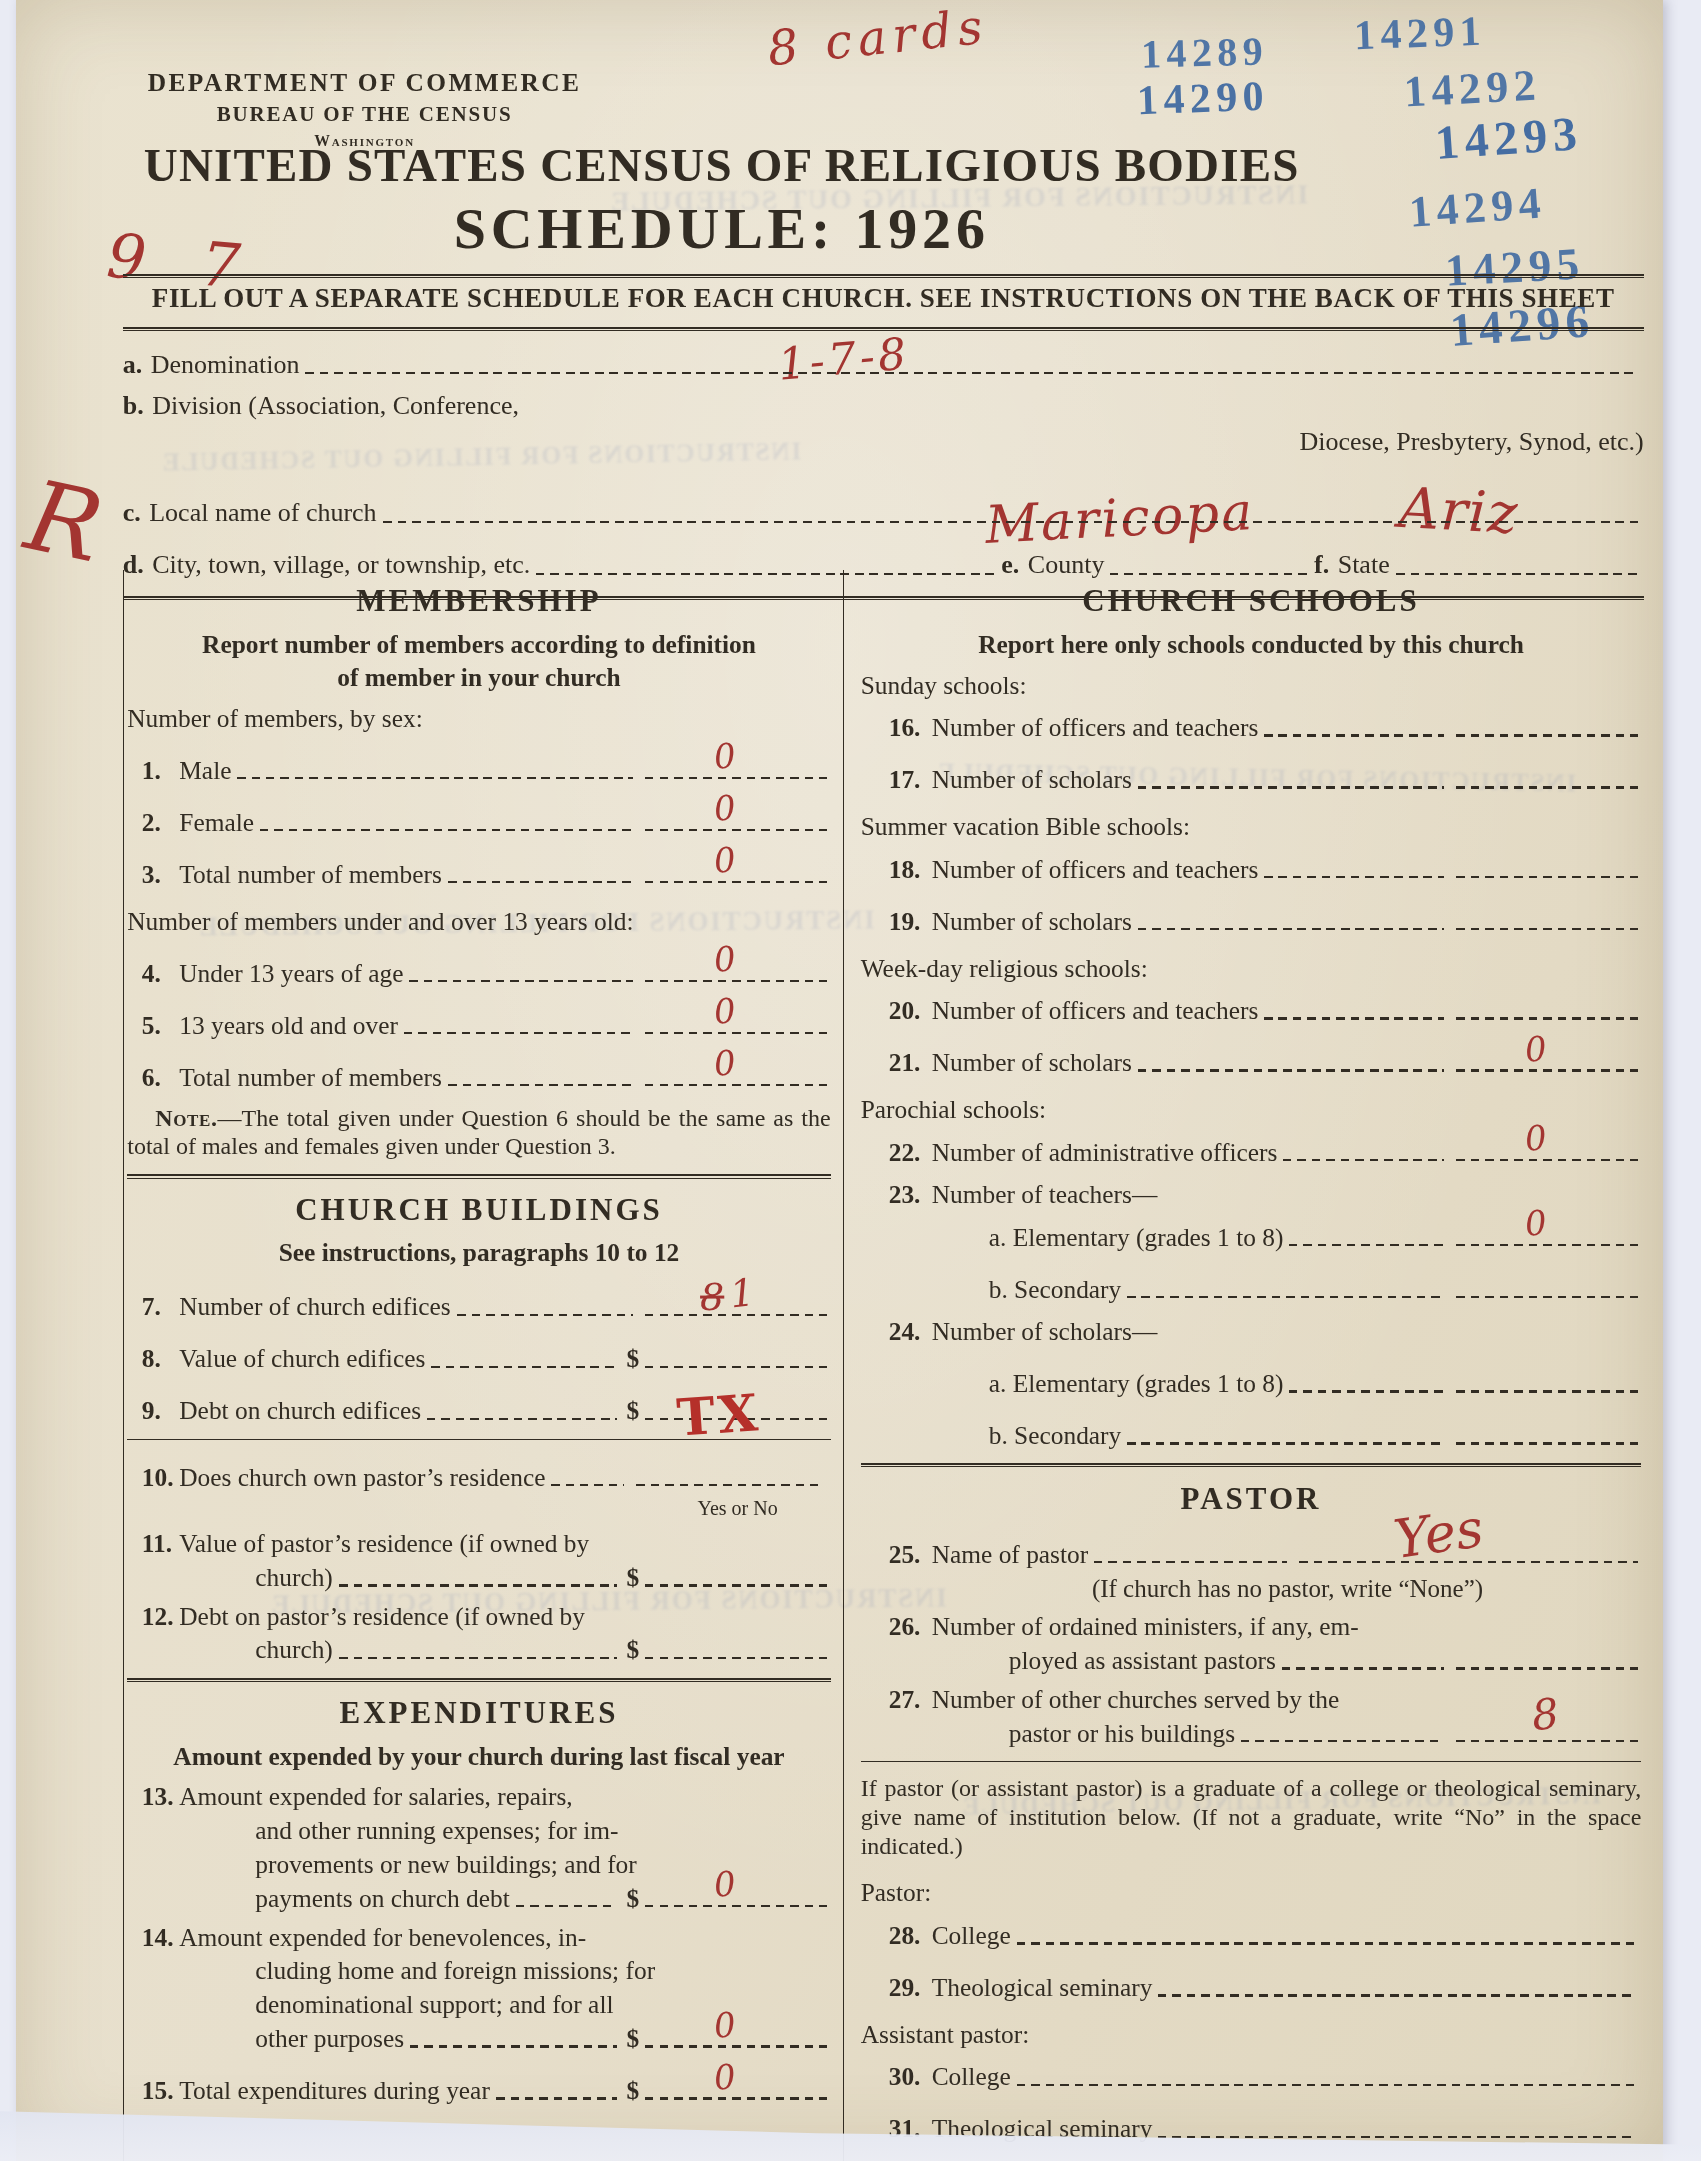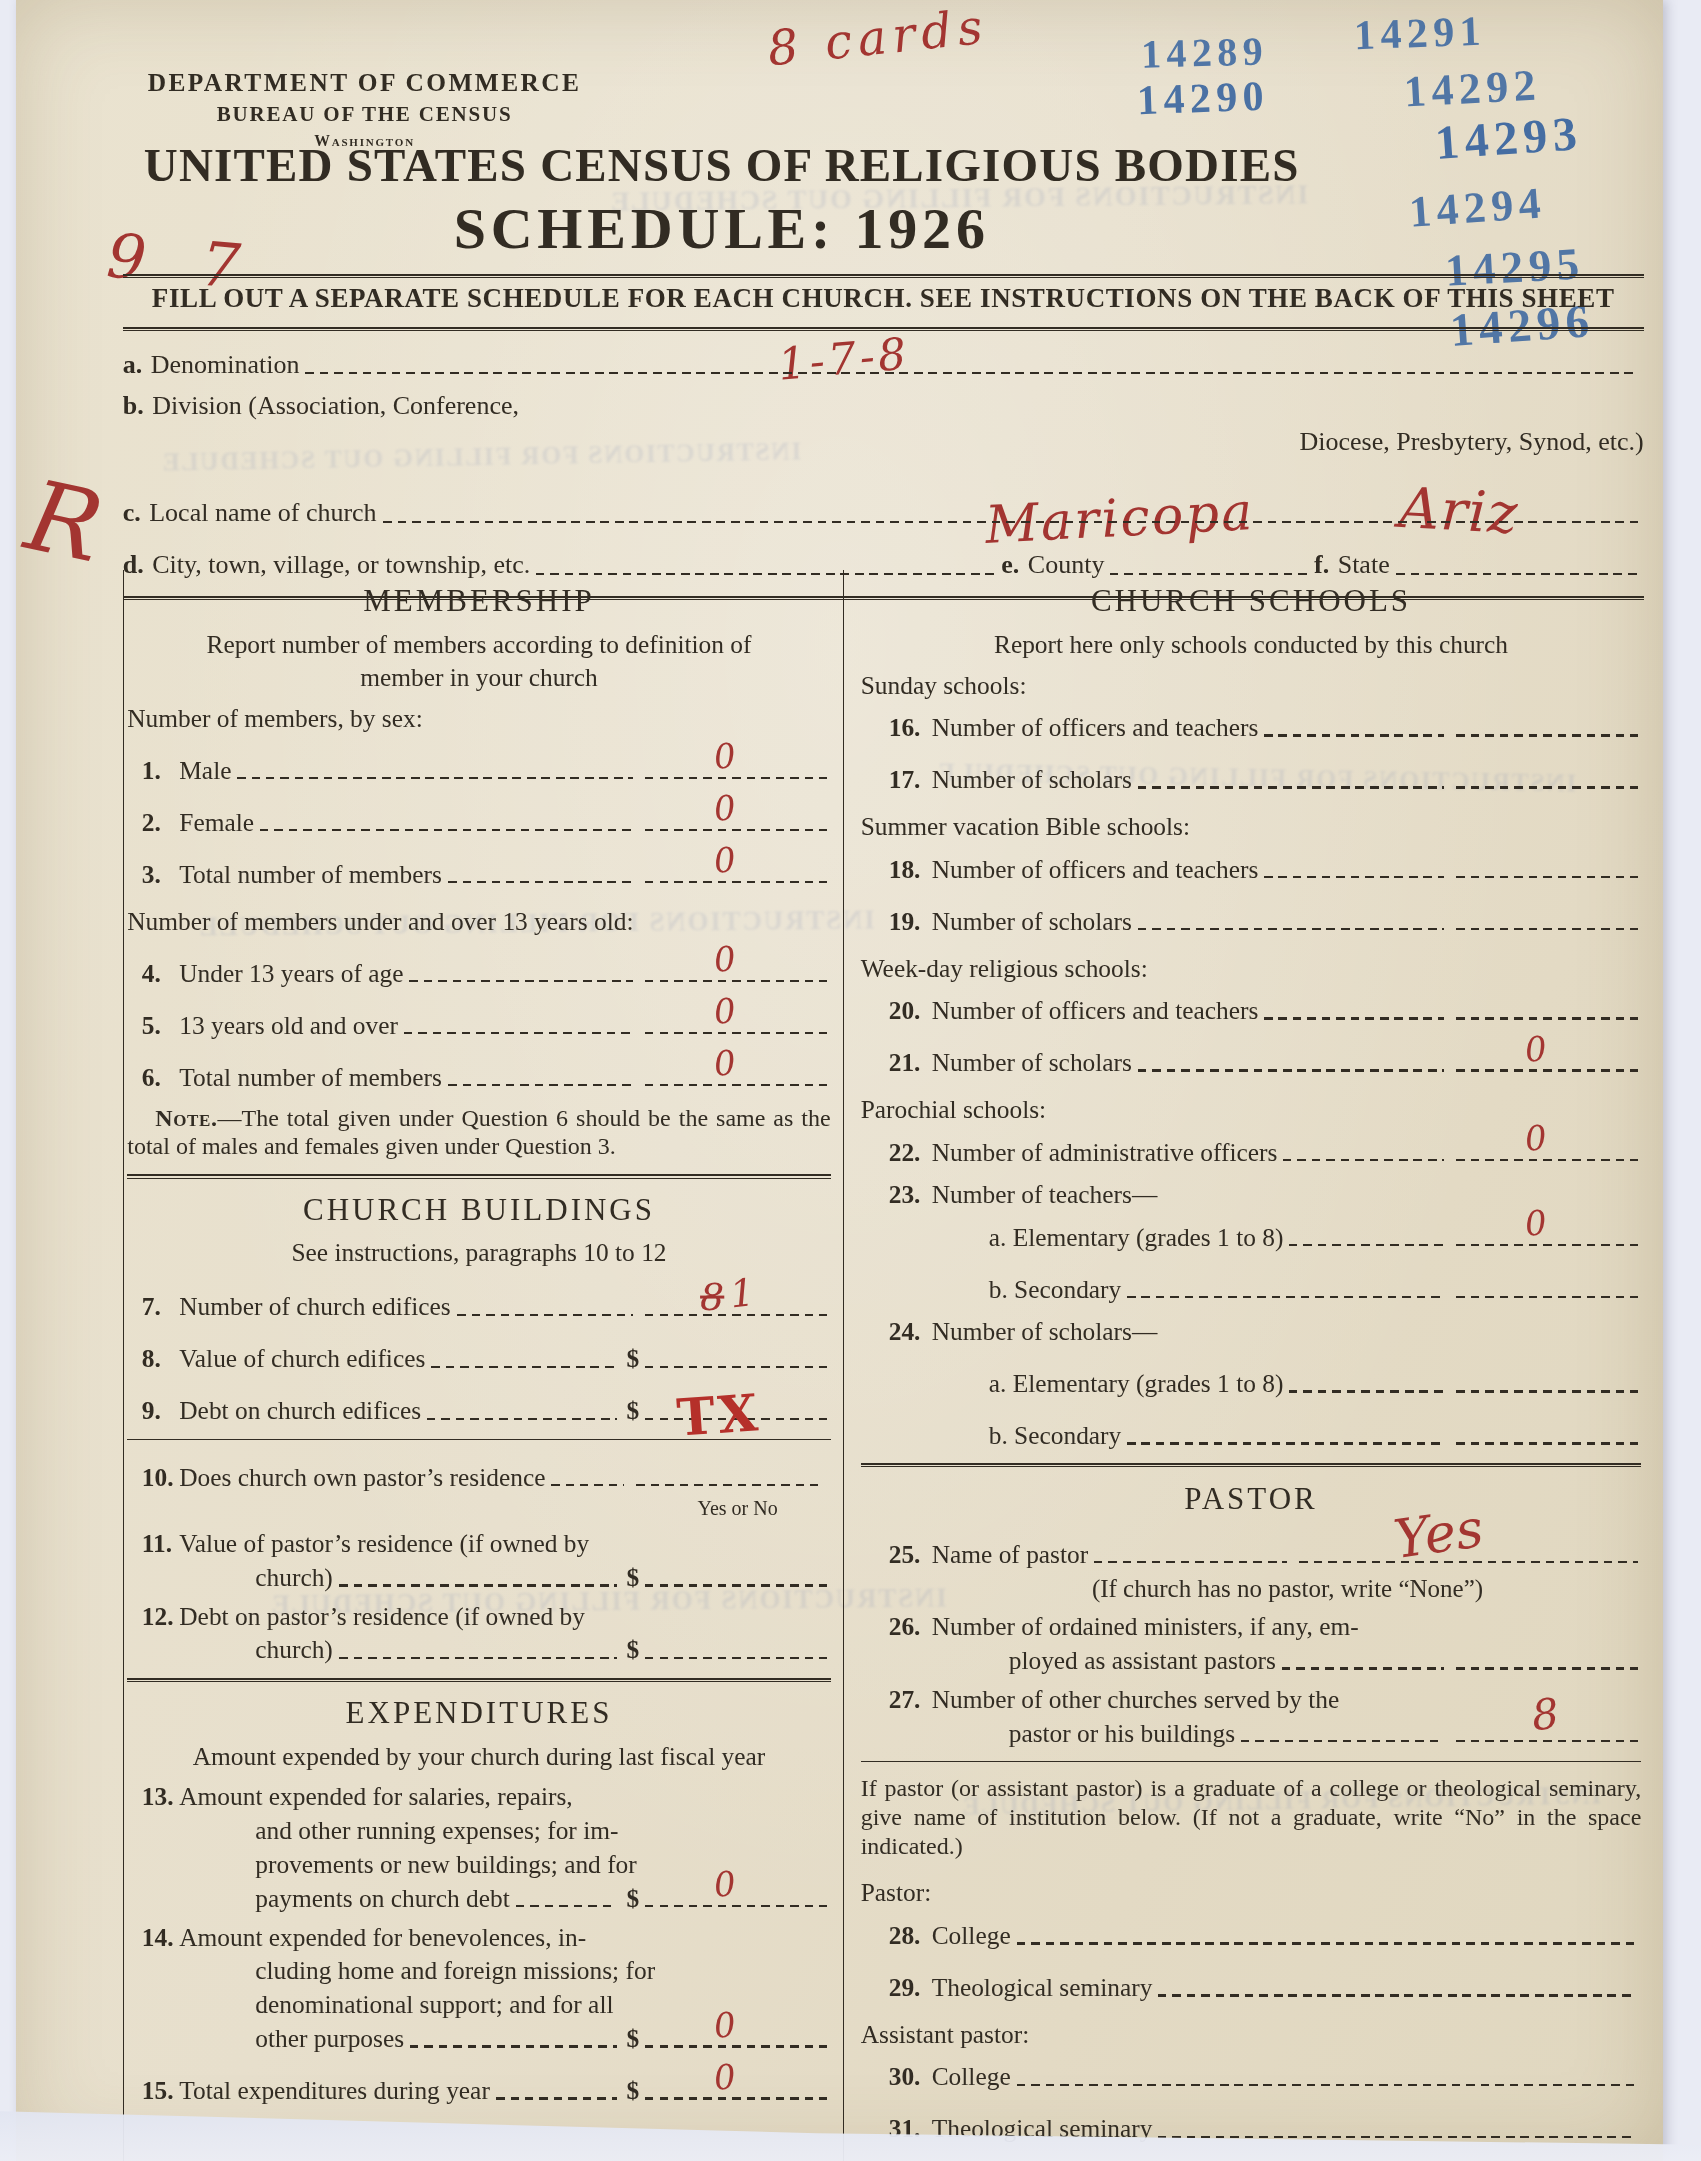--- a/index.html
+++ b/index.html
@@ -75,22 +75,22 @@
   .lead{flex:1 1 15.7px;height:2.4px;margin:0 6px 5.4px 6px;
         background:repeating-linear-gradient(90deg,var(--ink) 0 8.5px,transparent 8.5px 14.5px);}
   .ans{flex:0 0 182px;position:relative;height:2.4px;margin:0 3.6px 5.4px 6px;
        background:repeating-linear-gradient(90deg,var(--ink) 0 8.5px,transparent 8.5px 14.5px);}
   .b2{padding-left:90px;flex-direction:column;}
   
   .content{position:absolute;left:107px;top:570px;width:1521px;font-size:25.4px;}
   .cols{display:flex;border-left:1.8px solid var(--ink);}
   .colL{flex:0 0 720px;border-right:1.8px solid var(--ink);padding:0 12px 15.7px 3.6px;}
   .colR{flex:1 1 auto;padding:0 2.4px 15.7px 17px;}
-  .h1{text-align:center;font-weight:400;font-size:31px;letter-spacing:3px;margin-top:13.3px;}
-  .h2{text-align:center;font-weight:400;font-size:25.4px;margin-top:8.5px;line-height:1.3;padding:0 28px;}
+  .h1{text-align:center;font-weight:700;font-size:31px;letter-spacing:3px;margin-top:13.3px;}
+  .h2{text-align:center;font-weight:700;font-size:25.4px;margin-top:8.5px;line-height:1.3;padding:0 28px;}
   .grp{margin-top:9.7px;}
   .row{display:flex;align-items:flex-end;margin-top:8.5px;min-height:34px;}
   .row .n{font-weight:700;flex:0 0 52px;padding-left:14.5px;}
   .colR .row .n{flex:0 0 71px;padding-left:28px;}
   .row .t{white-space:nowrap;}
   .ind{flex:0 0 128px;}
   .dol{font-weight:700;margin:0 0 0 3.6px;}
   .sp{margin-top:18px;}
   .v{position:absolute;bottom:6px;left:38%;color:var(--red);font-style:italic;
      font-family:"DejaVu Serif",serif;font-size:34px;line-height:1;transform:rotate(-6deg);}

